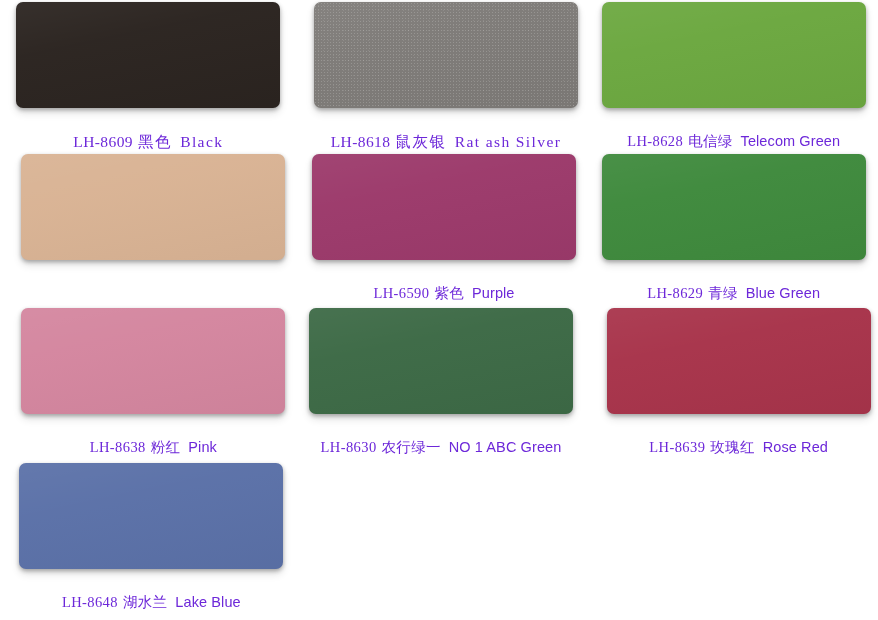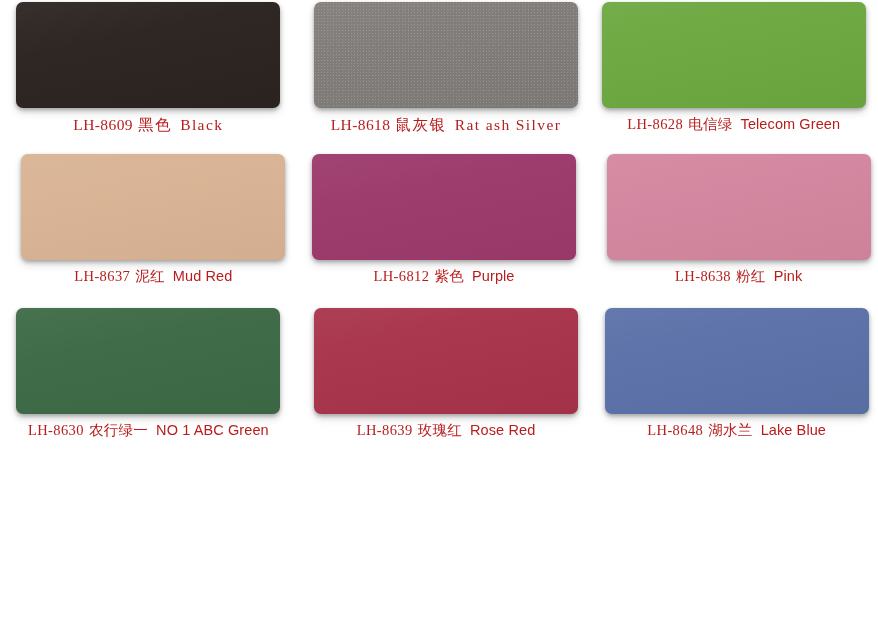--- a/index.html
+++ b/index.html
@@ -77,23 +77,23 @@
       radial-gradient(rgba(255,255,255,0.22) 0.6px, transparent 0.7px),
       radial-gradient(rgba(0,0,0,0.20) 0.6px, transparent 0.7px),
       radial-gradient(rgba(255,255,255,0.13) 0.5px, transparent 0.6px);
     background-size: 3px 3px, 4px 4px, 5px 5px;
     background-position: 0 0, 1px 2px, 2px 1px;
     opacity: 0.85;
     pointer-events: none;
   }
 
   .caption {
-    margin-top: 9px;
+    margin-top: 26px;
     font-size: 14.5px;
-    color: #b91c1c;
+    color: #6d28d9;
     white-space: nowrap;
     letter-spacing: 0.2px;
     line-height: 1;
   }
 
   
   .caption .code-prefix {
     font-family: "Liberation Serif", serif;
     letter-spacing: 0.4px;
   }
@@ -138,27 +138,32 @@
     <div class="swatch-cell col-0 sans-row">
       <div class="chip-wrap">
         <div class="chip" title="LH-8628" style="background: rgb(108, 168, 64);"></div>
       </div>
       <div class="caption"><span class="code-prefix">LH-8628</span><span class="gap"></span><span class="cn">电信绿</span><span class="gap-wide"></span><span class="en">Telecom Green</span></div>
     </div>
     <div class="swatch-cell col-1 sans-row">
       <div class="chip-wrap">
         <div class="chip" title="LH-8637" style="background: rgb(217, 179, 148);"></div>
       </div>
-      <div class="caption"><span class="code-prefix">LH-8637</span><span class="gap"></span><span class="cn">泥红</span><span class="gap-wide"></span><span class="en">Mud Red</span></div>
     </div>
     <div class="swatch-cell col-2 sans-row">
       <div class="chip-wrap">
         <div class="chip" title="LH-8646" style="background: rgb(156, 58, 107);"></div>
       </div>
-      <div class="caption"><span class="code-prefix">LH-6812</span><span class="gap"></span><span class="cn">紫色</span><span class="gap-wide"></span><span class="en">Purple</span></div>
+      <div class="caption"><span class="code-prefix">LH-6590</span><span class="gap"></span><span class="cn">紫色</span><span class="gap-wide"></span><span class="en">Purple</span></div>
+    </div>
+    <div class="swatch-cell col-0 sans-row">
+      <div class="chip-wrap">
+        <div class="chip" title="LH-8629" style="background: rgb(63, 138, 61);"></div>
+      </div>
+      <div class="caption"><span class="code-prefix">LH-8629</span><span class="gap"></span><span class="cn">青绿</span><span class="gap-wide"></span><span class="en">Blue Green</span></div>
     </div>
     <div class="swatch-cell col-1 sans-row">
       <div class="chip-wrap">
         <div class="chip" title="LH-8638" style="background: rgb(212, 134, 159);"></div>
       </div>
       <div class="caption"><span class="code-prefix">LH-8638</span><span class="gap"></span><span class="cn">粉红</span><span class="gap-wide"></span><span class="en">Pink</span></div>
     </div>
     <div class="swatch-cell col-0 sans-row">
       <div class="chip-wrap">
         <div class="chip" title="LH-8630" style="background: rgb(61, 106, 70);"></div>

